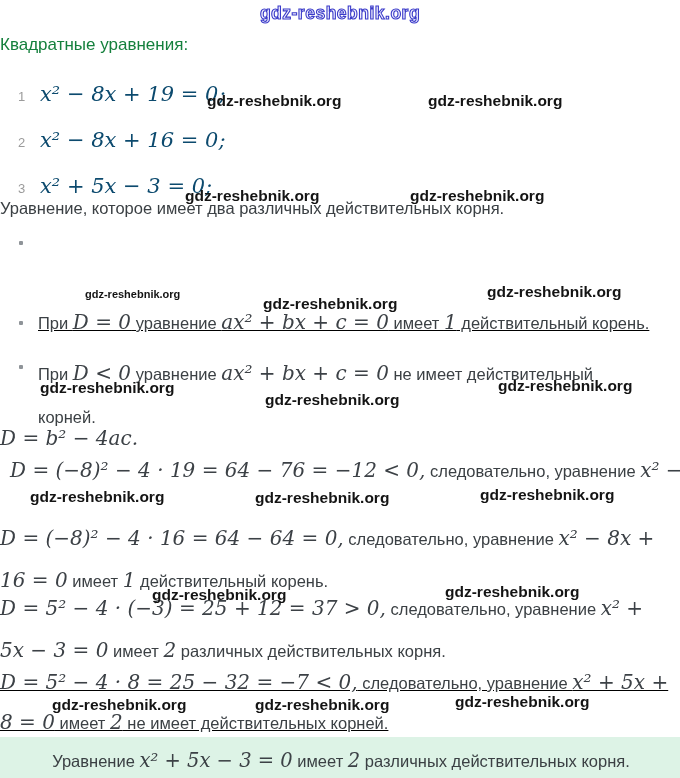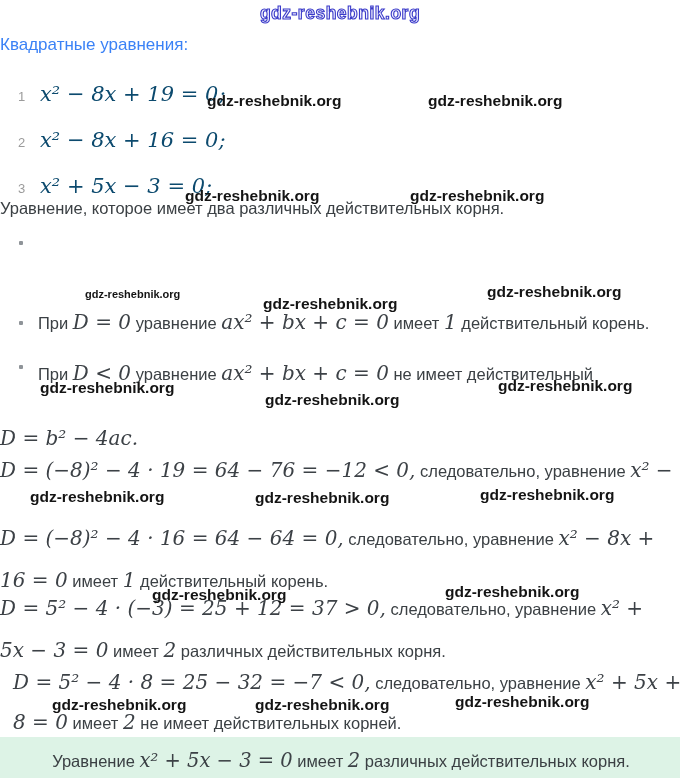--- a/index.html
+++ b/index.html
@@ -19,47 +19,47 @@
   @supports (-webkit-text-stroke:1px #000){
     .wm-top{color:#f1f1fd;-webkit-text-stroke:1.1px var(--watermark-blue,#3a3ac9);}
   }
 
   
   #wm-layer{position:absolute;inset:0;pointer-events:none;z-index:5;}
   .wm{position:absolute;font-weight:bold;font-size:15.5px;color:#141414;white-space:nowrap;}
   .wm-sm{font-size:11px;}
 
   
-  #title{position:absolute;left:0;top:35px;font-size:17px;color:#3b82f6;}
+  #title{position:absolute;left:0;top:35px;font-size:17px;color:#15803d;}
 
   
   .eq-item{position:absolute;left:0;width:680px;display:flex;align-items:baseline;}
   #eq1{top:82px;}#eq2{top:128px;}#eq3{top:174px;height:22px;overflow:hidden;}
   .num{margin-left:18px;width:22px;font-size:13px;color:var(--muted,#9b9b9b);flex:none;}
   .eq{font-family:"DejaVu Serif",serif;font-style:italic;font-size:21px;color:#0c4a6e;white-space:nowrap;}
 
   
   #task{position:absolute;left:0;top:199px;width:680px;font-size:16.5px;color:var(--text,#3b4044);}
 
   
   .dot{position:absolute;width:4px;height:4px;background:#8f9499;border-radius:1px;}
   #dot1{left:19px;top:241px;}#dot2{left:19px;top:321px;}#dot3{left:19px;top:365px;}
   .para{position:absolute;}
   #b1{left:38px;top:226px;width:630px;line-height:40px;}
-  #b2{left:38px;top:309px;width:640px;line-height:26px;}
+  #b2{left:38px;top:309px;width:640px;line-height:26px;text-decoration:underline;}
   #b3{left:38px;top:352px;width:630px;line-height:42px;}
 
   
   #formula{position:absolute;left:0;top:426px;}
 
   
-  #s1{left:0;top:448px;width:632px;line-height:44px;}
+  #s1{left:10px;top:448px;width:632px;line-height:44px;}
   #s2{left:0;top:518px;width:608px;line-height:40px;}
   #s3{left:0;top:588px;width:680px;line-height:41px;}
-  #s4{left:13px;top:663px;width:595px;line-height:38px;}
+  #s4{left:0;top:663px;width:595px;line-height:38px;text-decoration:underline;}
 
   
   #answer{position:absolute;left:0;right:0;top:737px;height:47px;
           background:var(--answer-bg,#ddf3e6);display:flex;align-items:center;
           padding-left:2px;z-index:2;justify-content:center;}
   #answer .line{line-height:41px;}
   #answer .math{font-size:19.5px;}
 </style>
 </head>
 <body>
@@ -87,20 +87,21 @@
 
   <span class="dot" id="dot1"></span>
   <span class="dot" id="dot2"></span>
   <span class="dot" id="dot3"></span>
 
   <div class="para" id="b2">
       <div class="line"><span class="txt">При </span><span class="math">D = 0</span><span class="txt"> уравнение </span><span class="math">ax² + bx + c = 0</span><span class="txt"> имеет </span><span class="math">1</span><span class="txt"> действительный корень.</span></div>
     </div>
   <div class="para" id="b3">
       <div class="line"><span class="txt">При </span><span class="math">D &lt; 0</span><span class="txt"> уравнение </span><span class="math">ax² + bx + c = 0</span><span class="txt"> не имеет действительный</span></div>
+      <div class="line"><span class="txt">корней.</span></div>
     </div>
 
   <div id="formula">
     <span class="math">D = b² − 4ac.</span>
   </div>
 
   <div class="para" id="s1">
       <div class="line"><span class="math">D = (−8)² − 4 · 19 = 64 − 76 = −12 &lt; 0,</span><span class="txt"> следовательно, уравнение </span><span class="math">x² −</span></div>
     </div>
   <div class="para" id="s2">

